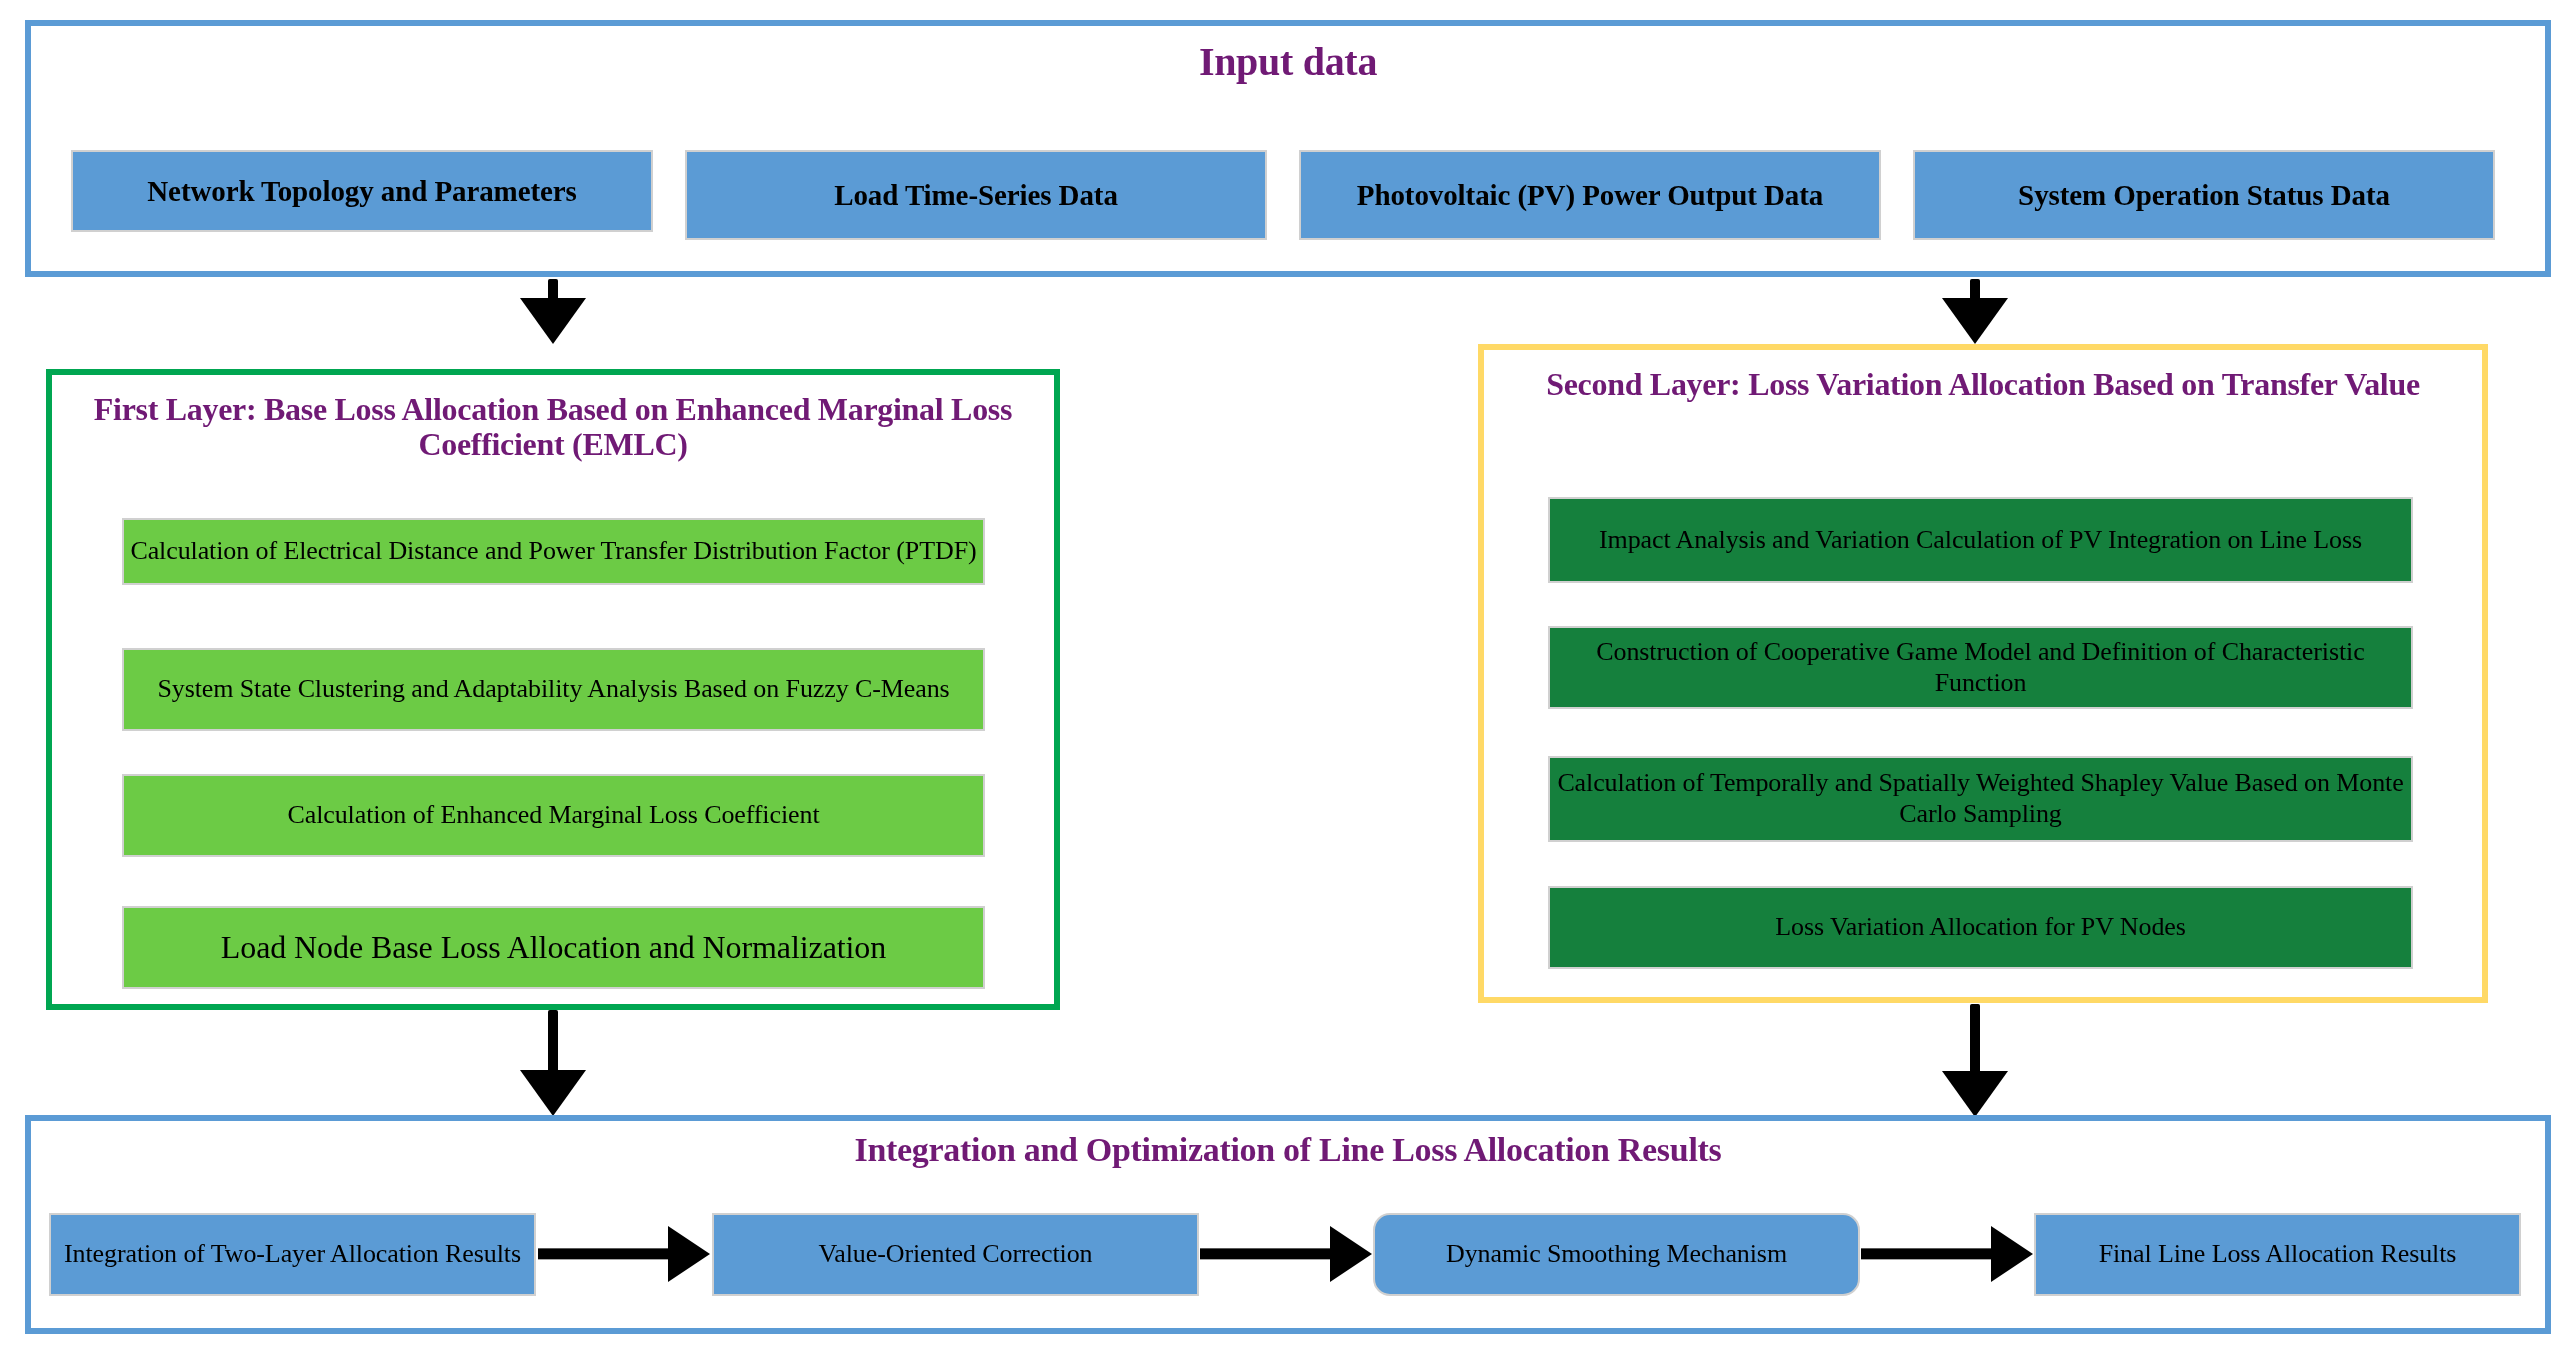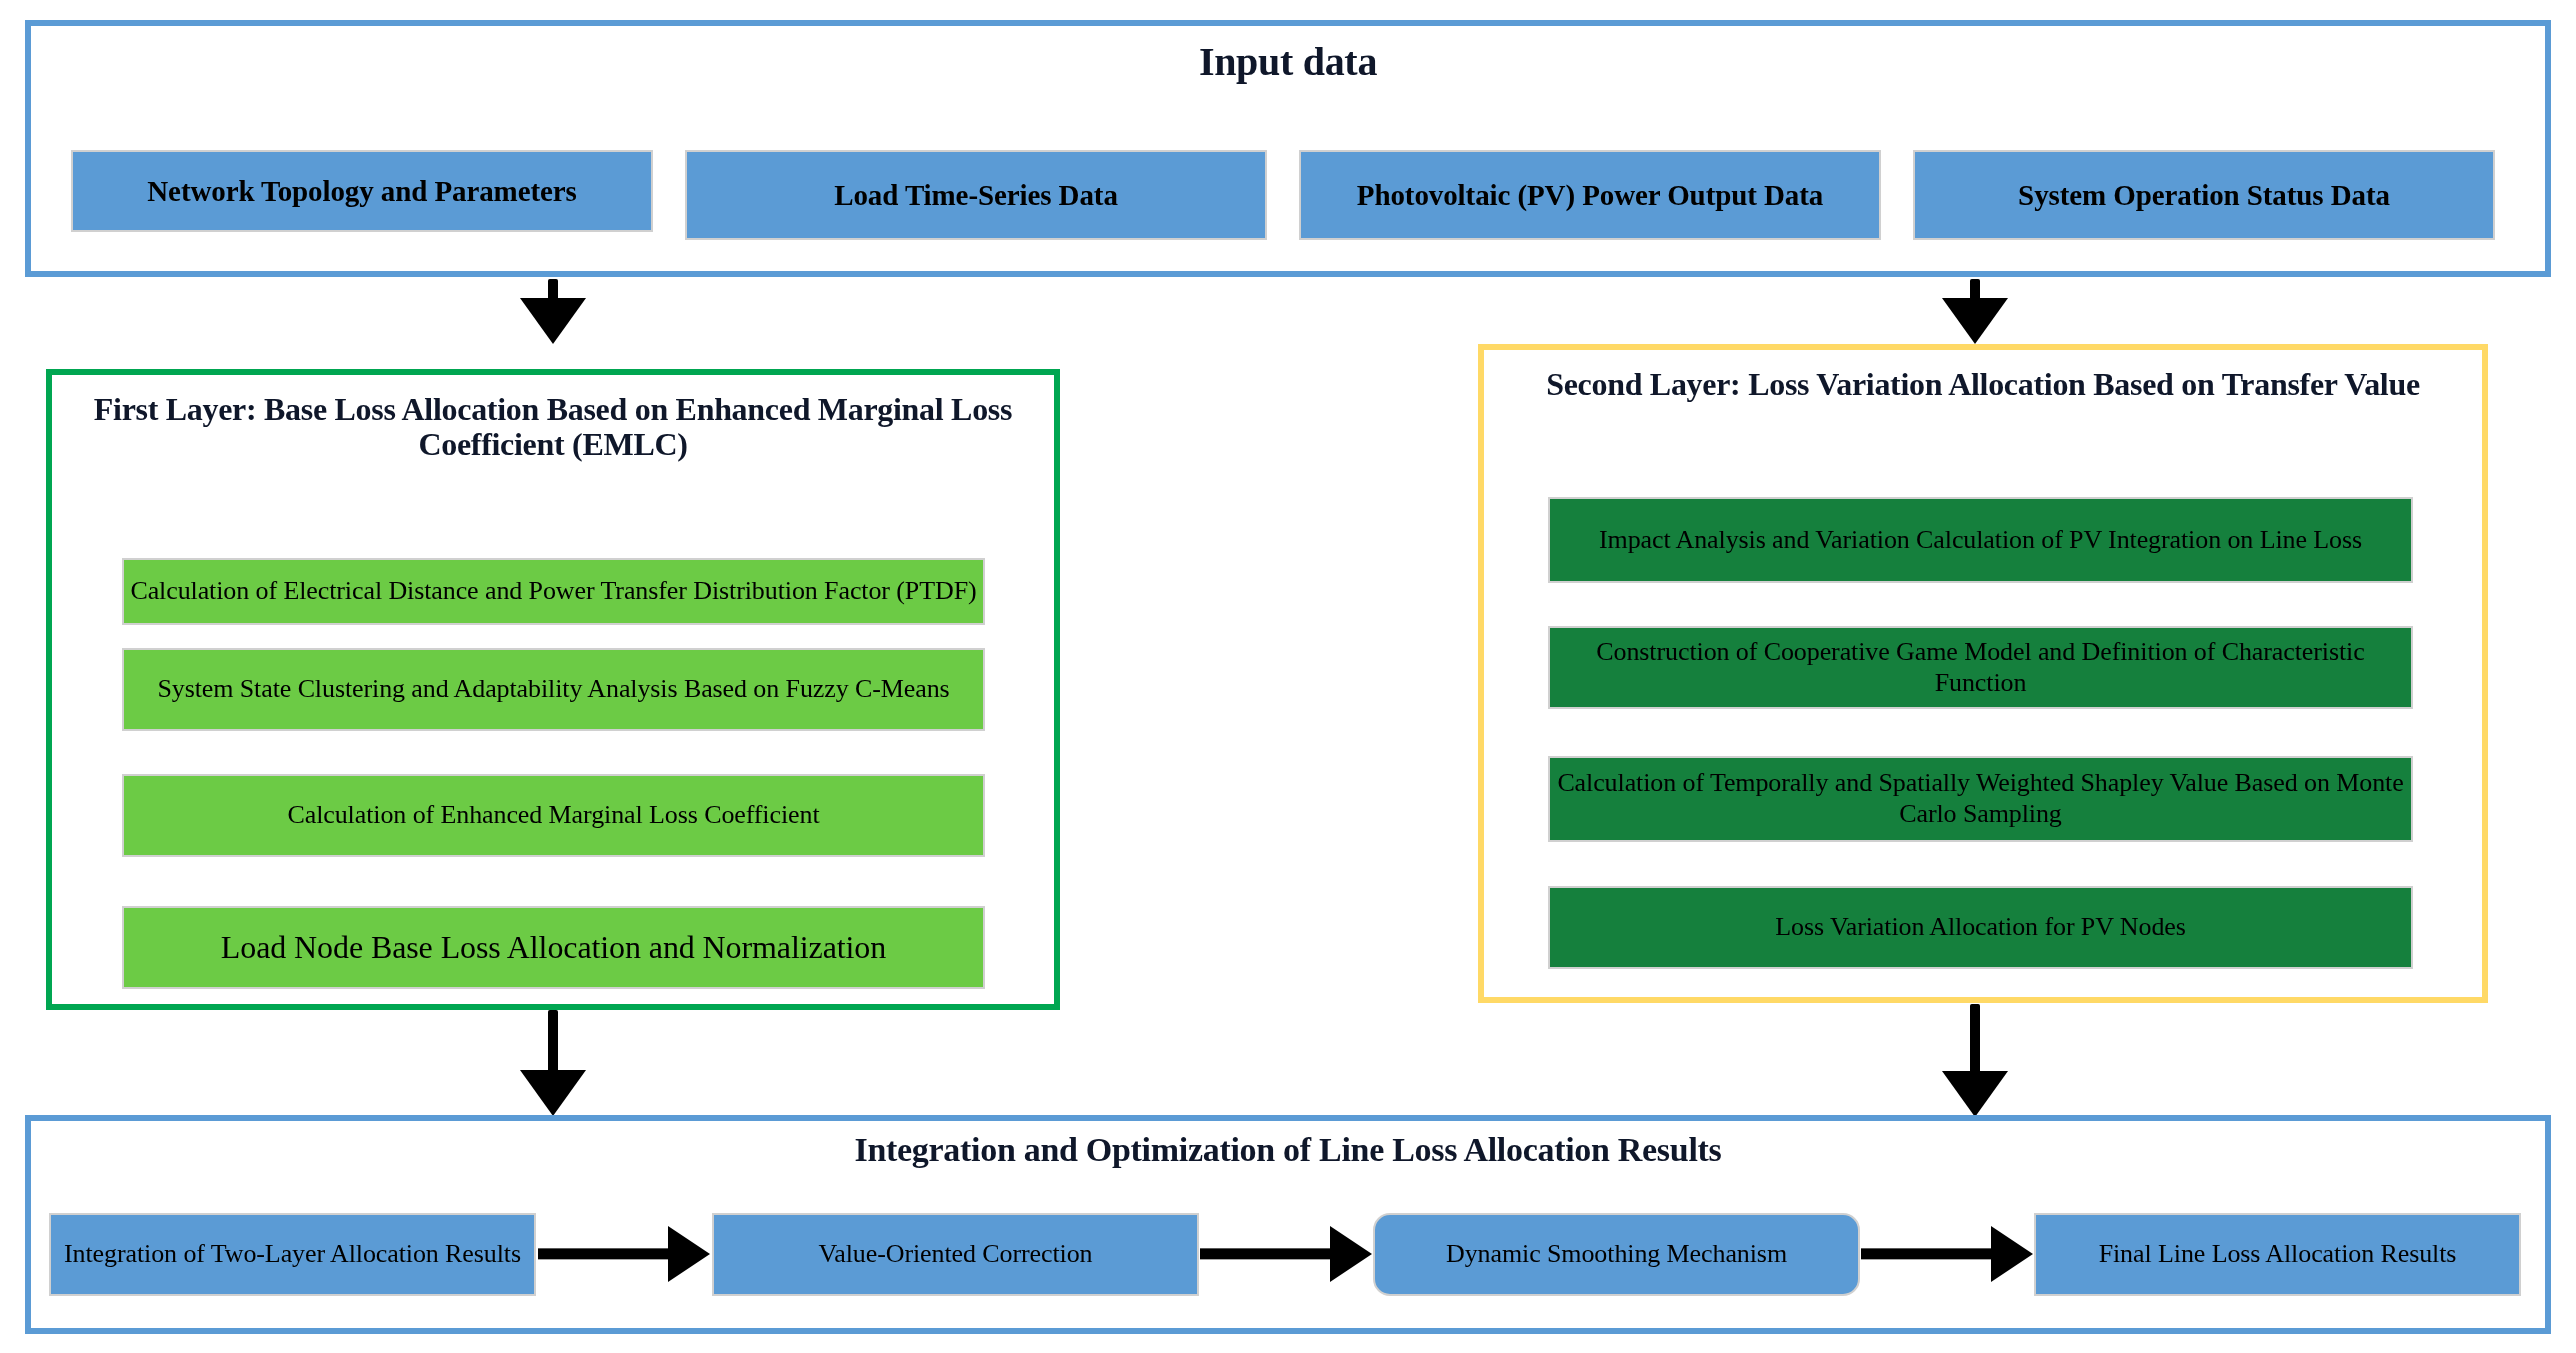--- a/index.html
+++ b/index.html
@@ -6,21 +6,21 @@
   body{width:2576px;height:1354px;position:relative;
        font-family:"Liberation Serif","DejaVu Serif",serif;}
 
   .panel{position:absolute;box-sizing:border-box;background:#ffffff;}
   .panel-blue  {border:6.5px solid #5B9BD5;}
   .panel-green {border:6.5px solid #00A651;}
   .panel-yellow{border:6.5px solid #FFD966;}
 
   .panel-title{
     position:absolute;left:0;right:0;text-align:center;
-    font-weight:bold;color:#0f172a;line-height:1.12;
+    font-weight:bold;color:#701a75;line-height:1.12;
     letter-spacing:-0.3px;
   }
 
   .node{
     position:absolute;box-sizing:border-box;
     border:2.4px solid #D0D0D0;
     display:flex;align-items:center;justify-content:center;
     text-align:center;color:#000;line-height:1.18;
     letter-spacing:-0.1px;padding:2.4px 6px;
   }
@@ -79,21 +79,21 @@
 
 <div class="arrow-v" style="left:1942px;top:279px;width:65px;height:65px;">
   <div class="shaft" style="height:36px;"></div>
   <div class="head"></div>
 </div>
 
 <div class="panel panel-green" style="left:46px;top:369px;width:1014px;height:641px;">
   <div class="panel-title" style="top:16.6px;padding:0 38px;font-size:32px;">First Layer: Base Loss Allocation Based on Enhanced Marginal Loss Coefficient (EMLC)</div>
 </div>
 
-<div class="node node-green" style="left:122px;top:518px;width:863px;height:67px;font-size:26px;margin-top:40px;">
+<div class="node node-green" style="left:122px;top:518px;width:863px;height:67px;font-size:26px;">
   <span>Calculation of Electrical Distance and Power Transfer Distribution Factor (PTDF)</span>
 </div>
 <div class="node node-green" style="left:122px;top:648px;width:863px;height:83px;font-size:26px;">
   <span>System State Clustering and Adaptability Analysis Based on Fuzzy C-Means</span>
 </div>
 <div class="node node-green" style="left:122px;top:774px;width:863px;height:83px;font-size:26px;">
   <span>Calculation of Enhanced Marginal Loss Coefficient</span>
 </div>
 <div class="node node-green" style="left:122px;top:906px;width:863px;height:83px;font-size:32px;">
   <span>Load Node Base Loss Allocation and Normalization</span>

